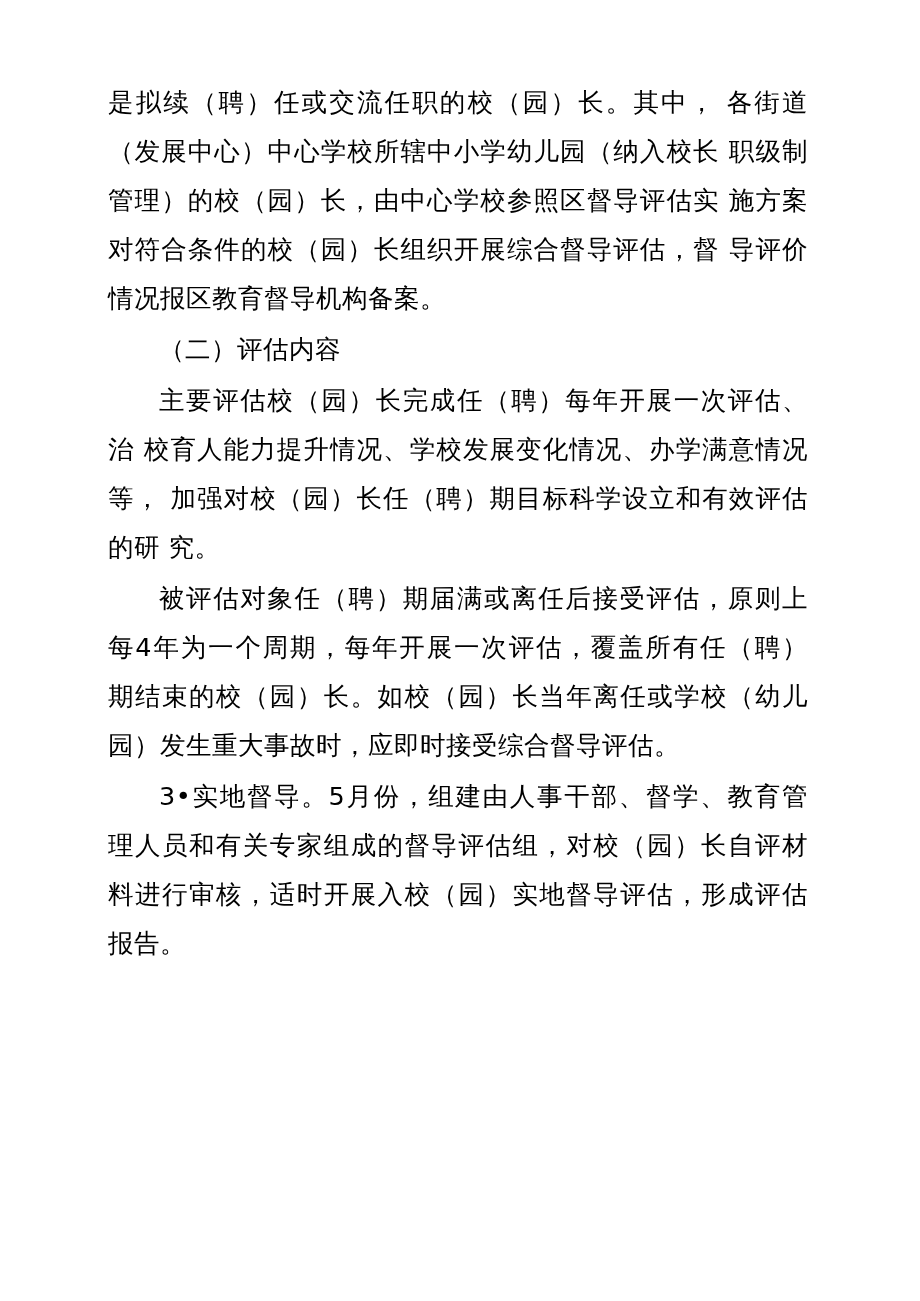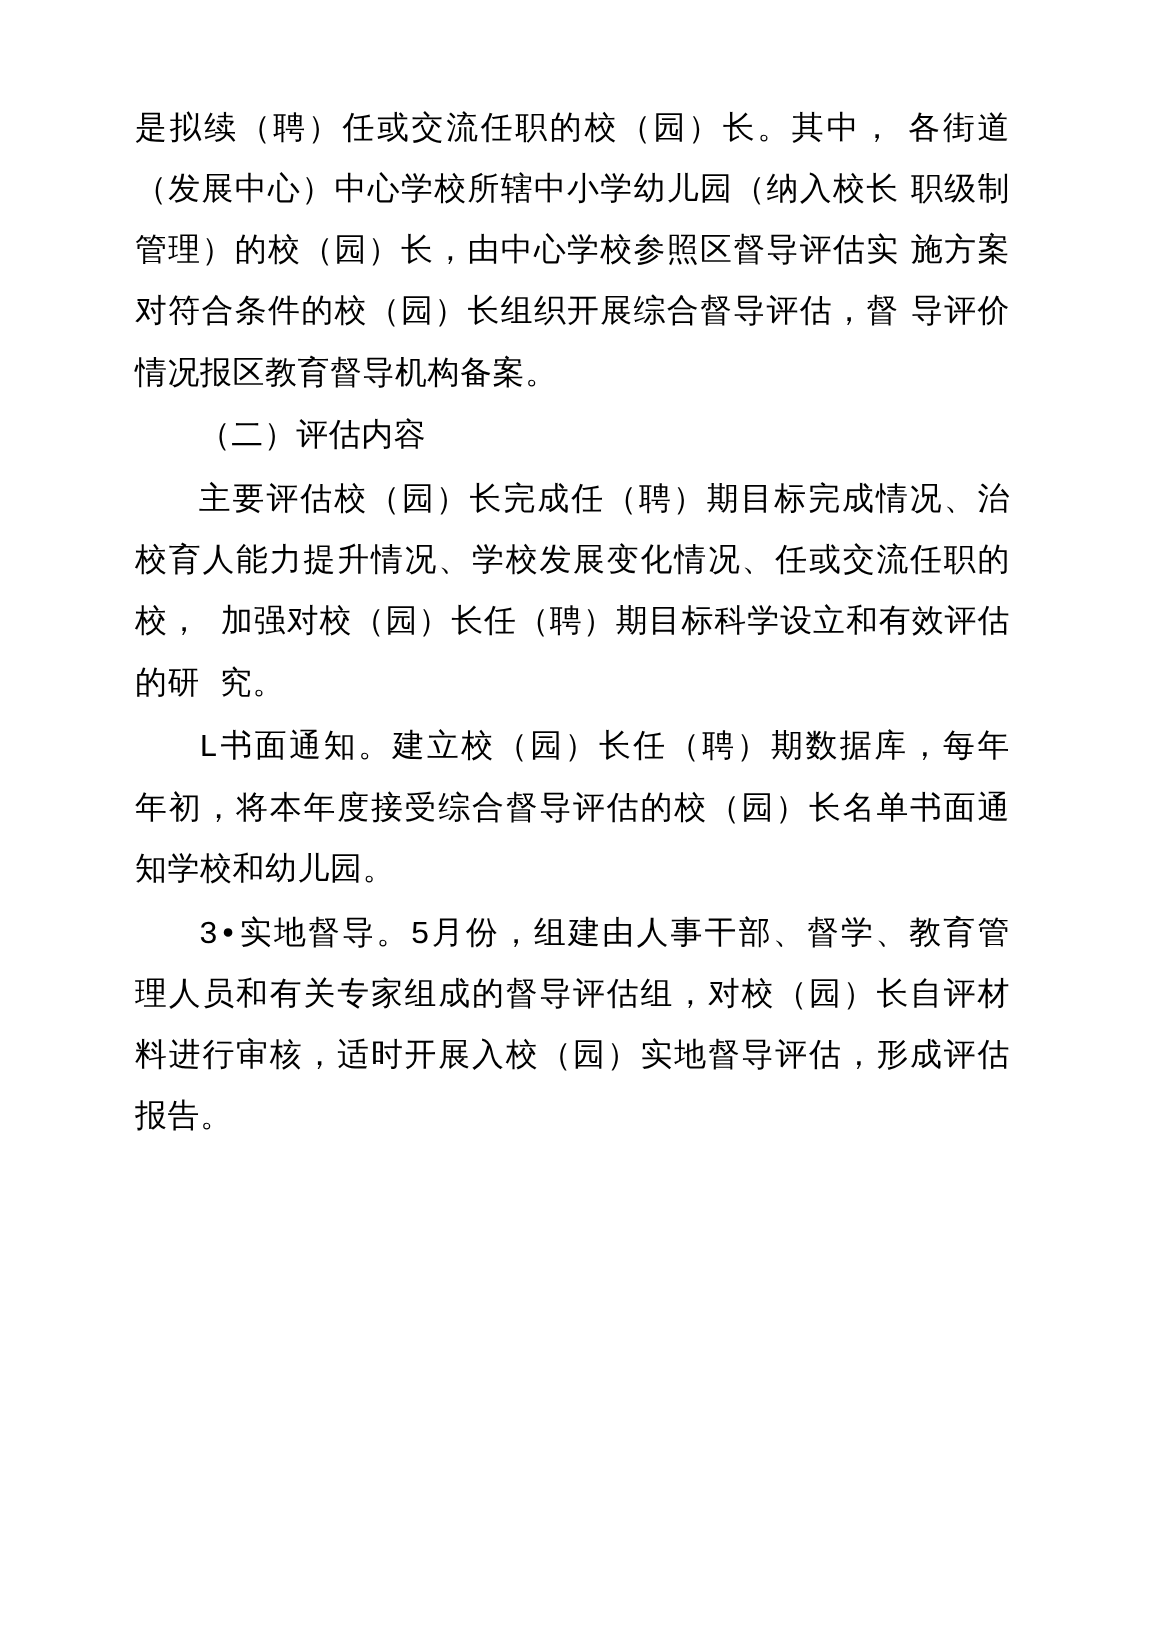--- a/index.html
+++ b/index.html
@@ -26,35 +26,34 @@
     line-height: 49px;
     letter-spacing: 0.5px;
     text-align: justify;
     text-justify: inter-ideograph;
     margin: 0 0 2px 0;
     text-indent: 0;
     word-break: break-all;
   }
   .indent {
     text-indent: 51px;
-    font-family: Liberation Mono, monospace;
   }
 </style>
 </head>
 <body>
 
 <div class="page">
 
   <p class="para">是拟续（聘）任或交流任职的校（园）长。其中， 各街道（发展中心）中心学校所辖中小学幼儿园（纳入校长 职级制管理）的校（园）长，由中心学校参照区督导评估实 施方案对符合条件的校（园）长组织开展综合督导评估，督 导评价情况报区教育督导机构备案。</p>
 
   <p class="para indent">（二）评估内容</p>
 
-  <p class="para indent">主要评估校（园）长完成任（聘）期目标完成情况、治 校育人能力提升情况、学校发展变化情况、任或交流任职的校， 加强对校（园）长任（聘）期目标科学设立和有效评估的研 究。</p>
+  <p class="para indent">主要评估校（园）长完成任（聘）每年开展一次评估、治 校育人能力提升情况、学校发展变化情况、办学满意情况等， 加强对校（园）长任（聘）期目标科学设立和有效评估的研 究。</p>
 
 
+  <p class="para indent">被评估对象任（聘）期届满或离任后接受评估，原则上 每4年为一个周期，每年开展一次评估，覆盖所有任（聘） 期结束的校（园）长。如校（园）长当年离任或学校（幼儿 园）发生重大事故时，应即时接受综合督导评估。</p>
 
 
-  <p class="para indent">L书面通知。建立校（园）长任（聘）期数据库，每年 年初，将本年度接受综合督导评估的校（园）长名单书面通 知学校和幼儿园。</p>
 
 
   <p class="para indent">3•实地督导。5月份，组建由人事干部、督学、教育管 理人员和有关专家组成的督导评估组，对校（园）长自评材 料进行审核，适时开展入校（园）实地督导评估，形成评估 报告。</p>
 
 </div>
 
 </body></html>

